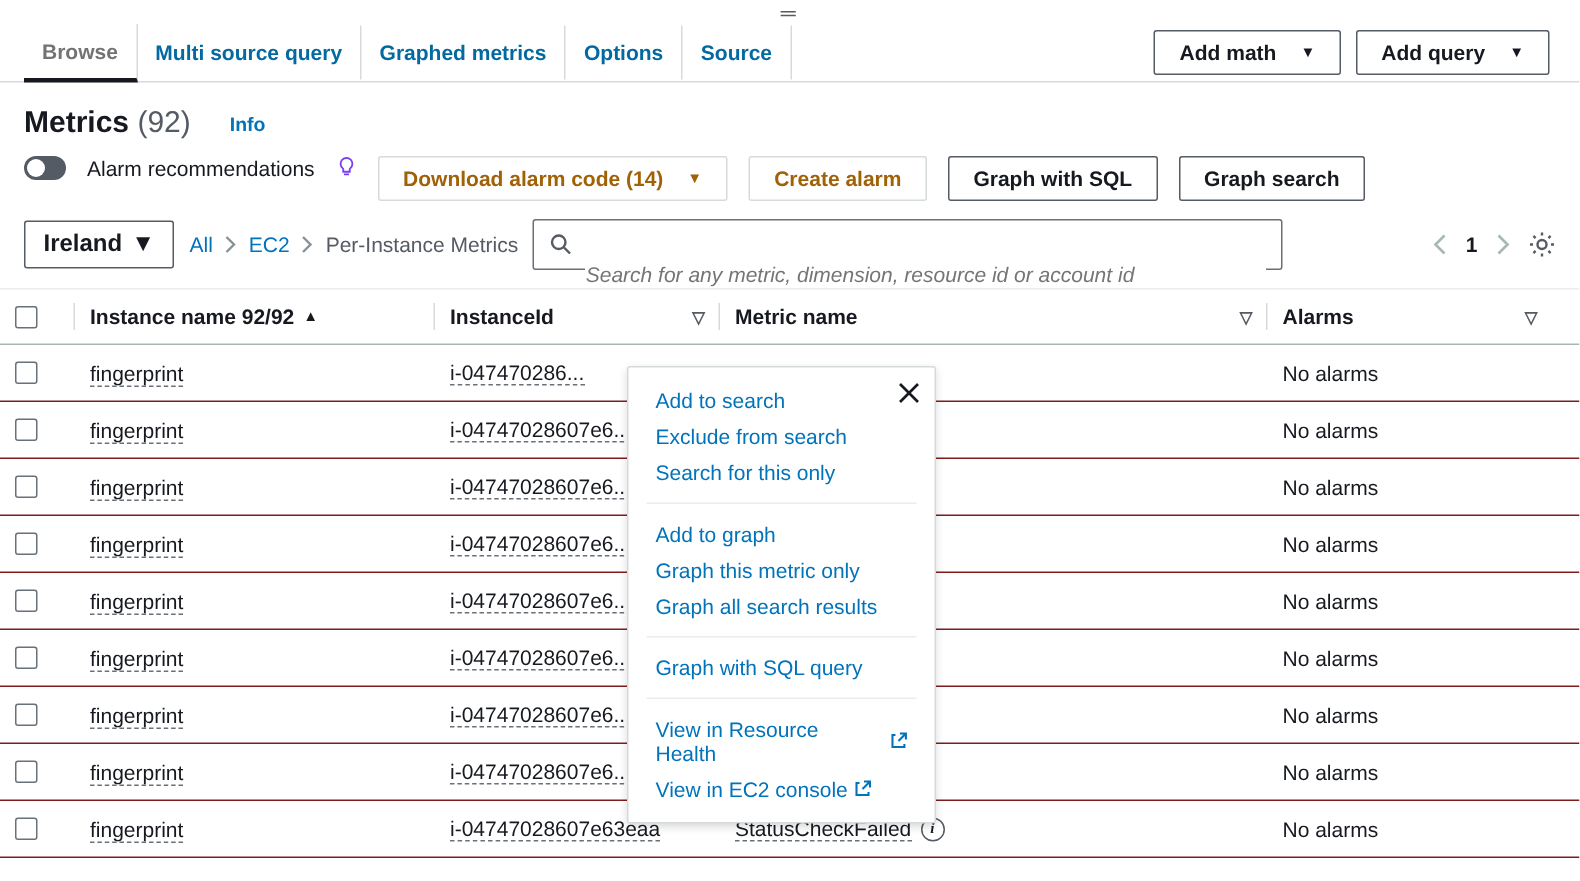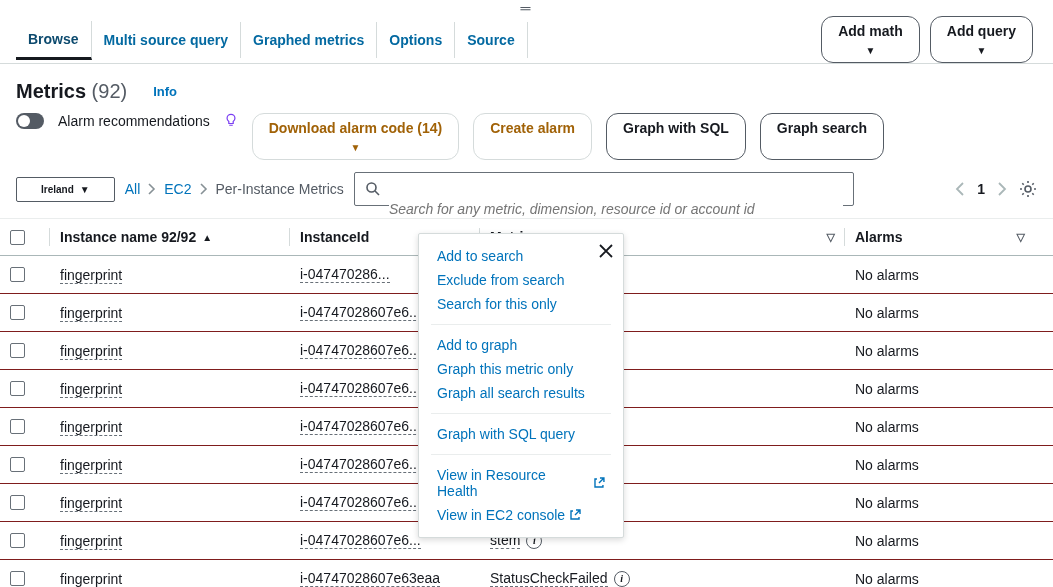--- a/index.html
+++ b/index.html
@@ -4,40 +4,40 @@
 <style>
 * { margin:0; padding:0; box-sizing:border-box; font-family:"Amazon Ember","Helvetica Neue",Arial,sans-serif; }
 body { background:#fff; color:#16191f; font-size:14px; }
 .container { width:1053px; height:587px; overflow:hidden; position:relative; }
 
 .drag-handle { text-align:center; padding:4px 0; color:#545b64; font-size:14px; letter-spacing:2px; line-height:8px; }
 
 .tabs { display:flex; align-items:center; border-bottom:1px solid #d5dbdb; padding:0 16px; position:relative; }
 .tab { padding:10px 12px; font-weight:700; color:#0369a1; font-size:14px; cursor:pointer; border-right:1px solid #d5dbdb; }
 .tab:last-of-type { border-right:none; }
-.tab.active { color:#0c4a6e; border-bottom:3px solid #16191f; margin-bottom:-1px; }
+.tab.active { color:#737373; border-bottom:3px solid #16191f; margin-bottom:-1px; }
 .tab-actions { margin-left:auto; display:flex; gap:10px; padding-right:4px; }
 
-.btn { display:inline-flex; align-items:center; gap:6px; border:1px solid #545b64; border-radius:12px; background:#fff; padding:6px 16px; font-weight:700; font-size:14px; color:#16191f; cursor:pointer;flex-direction:column; }
+.btn { display:inline-flex; align-items:center; gap:16px; border:1px solid #545b64; border-radius:2px; background:#fff; padding:6px 16px; font-weight:700; font-size:14px; color:#16191f; cursor:pointer; }
 .btn.disabled { color:#a16207; border-color:#d5dbdb; }
 .btn .caret { font-size:10px; }
 
 .title-row { display:flex; align-items:center; gap:26px; padding:16px 16px 10px 16px; }
 .title-row h1 { font-size:20px; font-weight:700; }
 .title-row .count { font-weight:400; color:#545b64; }
 .title-row .info { font-size:13px; font-weight:700; color:#0073bb; cursor:pointer; }
 
 .toolbar { display:flex; gap:14px; padding:0 16px 12px 16px; flex-wrap:wrap; }
 .toggle { width:28px; height:16px; border-radius:8px; background:#545b64; position:relative; flex-shrink:0; }
 .toggle::after { content:""; position:absolute; left:2px; top:2px; width:12px; height:12px; border-radius:50%; background:#fff; }
 .alarm-label { font-size:14px; color:#16191f; }
 .bulb { width:14px; height:14px; display:inline-block; }
 
 .nav-row { display:flex; align-items:center; gap:10px; padding:0 16px 12px 16px; }
-.region-btn { display:inline-flex; align-items:center; gap:6px; border:1px solid #545b64; border-radius:2px; padding:6px 24px; font-weight:700; cursor:pointer; font-size:10px; }
+.region-btn { display:inline-flex; align-items:center; gap:6px; border:1px solid #545b64; border-radius:2px; padding:6px 12px; font-weight:700; cursor:pointer; font-size:16px; }
 .bc { display:flex; align-items:center; gap:8px; font-size:14px; }
 .bc .link { color:#0073bb; cursor:pointer; }
 .bc .sep { color:#879196; }
 .bc .cur { color:#545b64; }
 
 .search { flex:1; display:flex; align-items:center; border:1px solid #687078; border-radius:2px; height:34px; padding:0 10px; gap:8px; max-width:500px; }
 .search input { border:none; outline:none; flex:1; font-size:14px; font-style:italic; color:#545b64;margin-top:40px; }
 .search svg { flex-shrink:0; }
 
 .pager { display:flex; align-items:center; gap:12px; margin-left:auto; }
@@ -49,21 +49,21 @@
 .thead { border-top:1px solid #eaeded; border-bottom:1px solid #aab7b8; }
 .th { padding:10px 10px; font-weight:700; font-size:14px; display:flex; align-items:center; gap:6px; position:relative; }
 .th .sort { font-size:10px; color:#16191f; }
 .th .filter { margin-left:auto; font-size:11px; color:#545b64; cursor:pointer; }
 .th:not(:last-child)::after { content:""; position:absolute; right:0; top:25%; height:50%; width:1px; background:#d5dbdb; }
 .td { padding:10px 10px; font-size:14px; display:flex; align-items:center; gap:6px; }
 .td.mname span:first-child { border-bottom:1px dashed #687078; }
 .info-icon { width:16px; height:16px; border:1.5px solid #545b64; border-radius:50%; display:inline-flex; align-items:center; justify-content:center; font-size:10px; font-weight:700; font-style:italic; font-family:serif; }
 .chk { width:15px; height:15px; border:1px solid #687078; border-radius:2px; background:#fff; }
 
-.ctx-menu { position:absolute; left:418px; top:233px; width:206px; background:#fff; border:1px solid #d5dbdb; border-radius:2px; box-shadow:0 2px 6px rgba(0,0,0,0.15); padding:10px 0; z-index:10; }
+.ctx-menu { position:absolute; left:418px; top:244px; width:206px; background:#fff; border:1px solid #d5dbdb; border-radius:2px; box-shadow:0 2px 6px rgba(0,0,0,0.15); padding:10px 0; z-index:10; }
 .ctx-menu .close { position:absolute; right:10px; top:10px; cursor:pointer; }
 .ctx-menu .mi { padding:4px 18px; color:#0073bb; font-size:14px; cursor:pointer; display:flex; align-items:center; gap:4px; }
 .ctx-menu hr { border:none; border-top:1px solid #eaeded; margin:8px 12px; }
 .ext { width:12px; height:12px; }
 
 svg { display:block; }
 </style>
 </head>
 <body>
 

